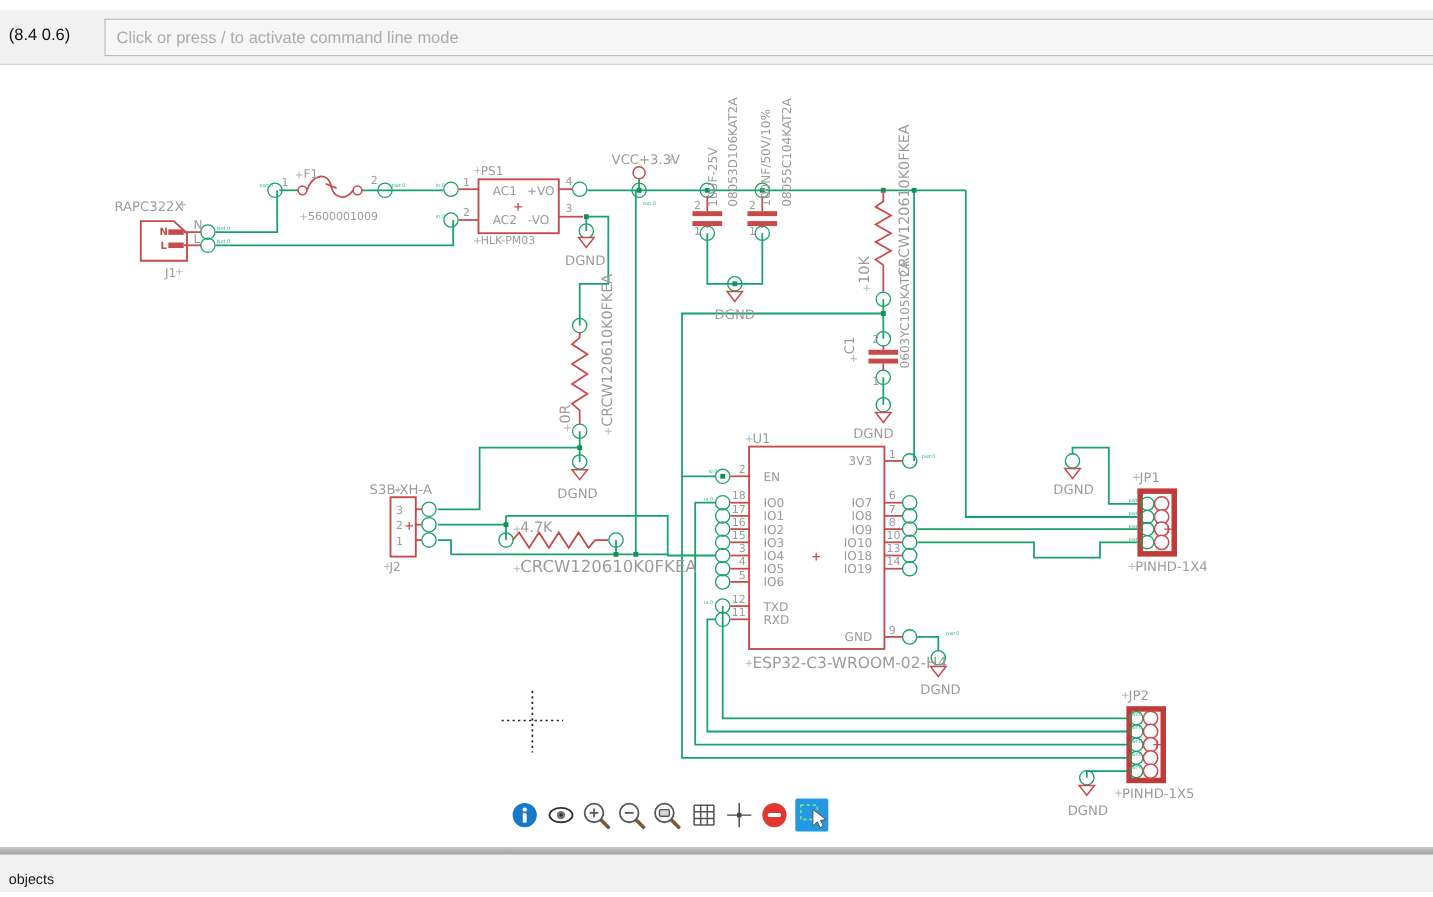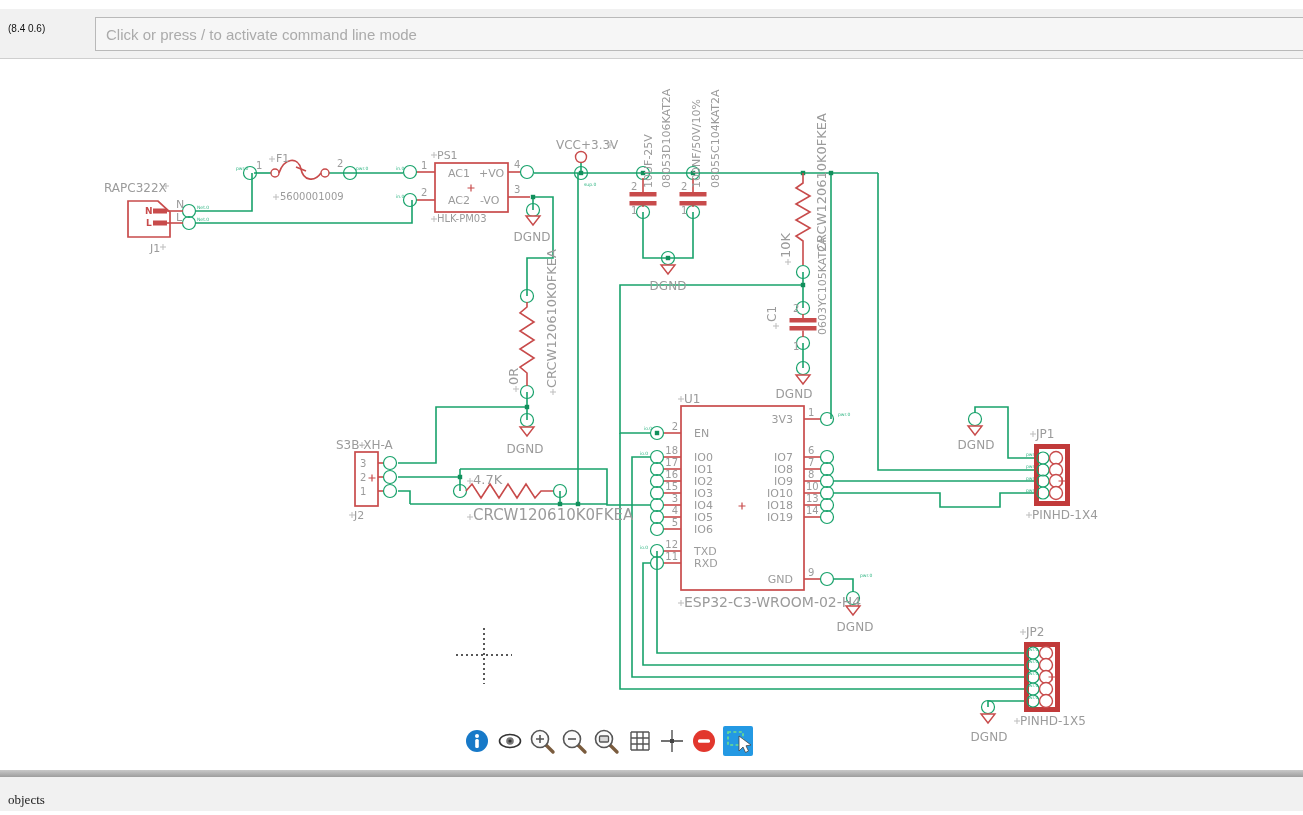--- a/index.html
+++ b/index.html
@@ -8,21 +8,21 @@
 
   
   #menu-strip{position:absolute;left:0;top:0;width:1303px;height:8px;background:#fbfbfb;
     border-bottom:1px solid #e4e4e4;overflow:hidden;}
   .tab{position:absolute;top:-7px;font-size:13px;font-weight:600;color:#445;letter-spacing:.5px;}
   .tab-sep{position:absolute;top:0;width:1px;height:8px;background:#d8d8d8;}
 
   
   #command-bar{position:absolute;left:0;top:9px;width:1303px;height:49px;background:#f1f1f1;
     border-bottom:1px solid #cfcfcf;}
-  #coords{position:absolute;left:8px;top:14px;font-size:10px;color:#111;}
+  #coords{position:absolute;left:8px;top:14px;font-size:15px;color:#111;}
   #cmdline{position:absolute;left:95px;top:8px;width:1198px;height:32px;background:#f6f6f6;
     border:1px solid #b9b9b9;font-size:15px;color:#444;padding:0 10px;outline:none;}
   #cmdline::placeholder{color:#ababab;}
 
   
   #canvas{position:absolute;left:0;top:59px;width:1303px;height:711px;background:#fff;}
   svg text{font-family:"DejaVu Sans", sans-serif;fill:#9b9b9b;}
   .t10{font-size:10px}.t11{font-size:11px}.t12{font-size:12px}.t13{font-size:13px}
   .t14{font-size:14px}.t15{font-size:15px}
   .pn{font-size:10px;fill:#9b9b9b}
@@ -43,21 +43,21 @@
   
   #view-toolbar{position:absolute;left:460px;top:726px;height:32px;}
   .vbtn{position:absolute;top:0;width:30px;height:30px;border:none;background:transparent;
     padding:0;cursor:pointer;}
   .vbtn.active{background:#2499e3;border-radius:2px;}
 
   
   #divider{position:absolute;left:0;top:770px;width:1303px;height:7px;
     background:linear-gradient(#c9c9c9,#9e9e9e);}
   #status-bar{position:absolute;left:0;top:777px;width:1303px;height:34px;background:#f1f1f1;}
-  #status-text{position:absolute;left:8px;top:15px;font-family:Liberation Serif, serif;
+  #status-text{position:absolute;left:8px;top:15px;font-family:Liberation Sans, sans-serif;
     font-size:13px;color:#1a1a1a;}
   #below-status{position:absolute;left:0;top:811px;width:1303px;height:4px;background:#fff;}
 </style>
 </head>
 <body>
 
 <div id="stage">
 
 
   <div id="command-bar">

